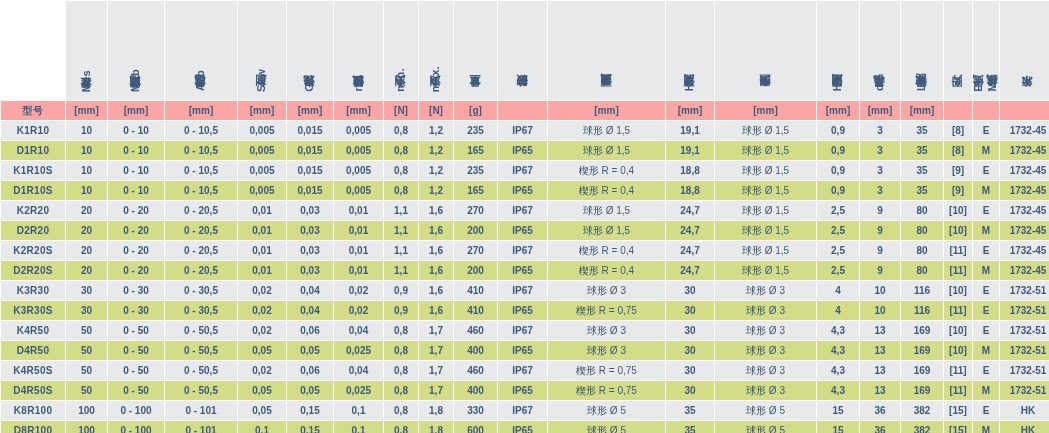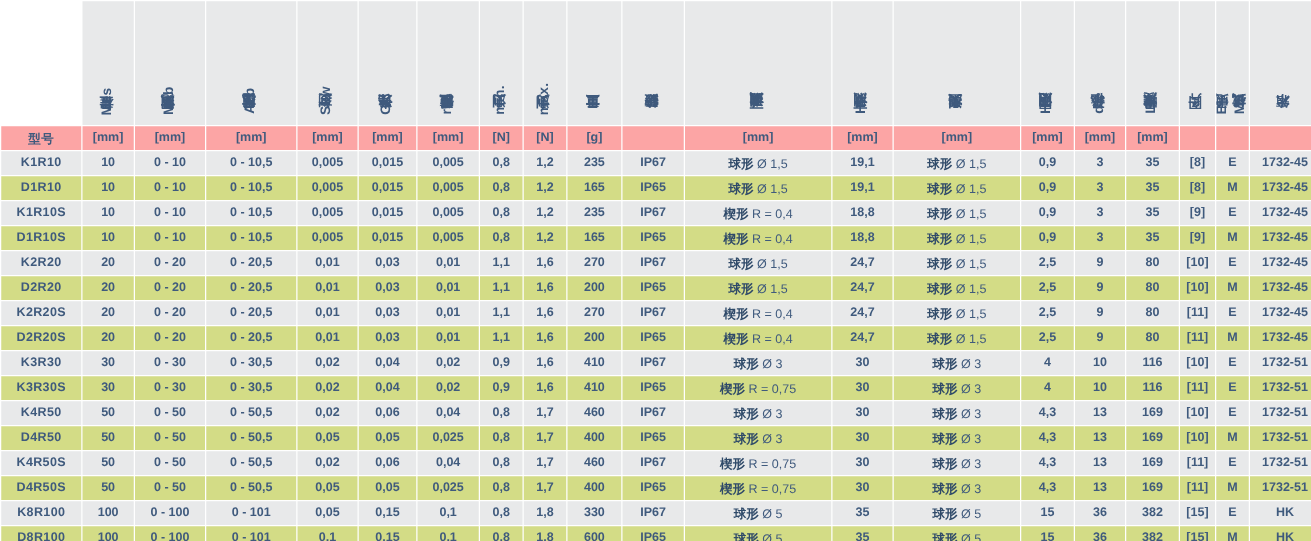--- a/index.html
+++ b/index.html
@@ -95,21 +95,21 @@
   }
   td.model-col {
     font-size: 11px;
     color: #2a4a72;
     letter-spacing: 0.3px;
   }
   td.probe-col {
     font-size: 10.5px;
   }
   td.probe-col .cn {
-    font-weight: bold;
+    font-weight: normal;
     color: #2f4a69;
   }
   td.probe-col .val {
     font-weight: normal;
     color: #3f5a7d;
   }
   td.pic-col, td.em-col {
     font-weight: bold;
   }
 </style>

